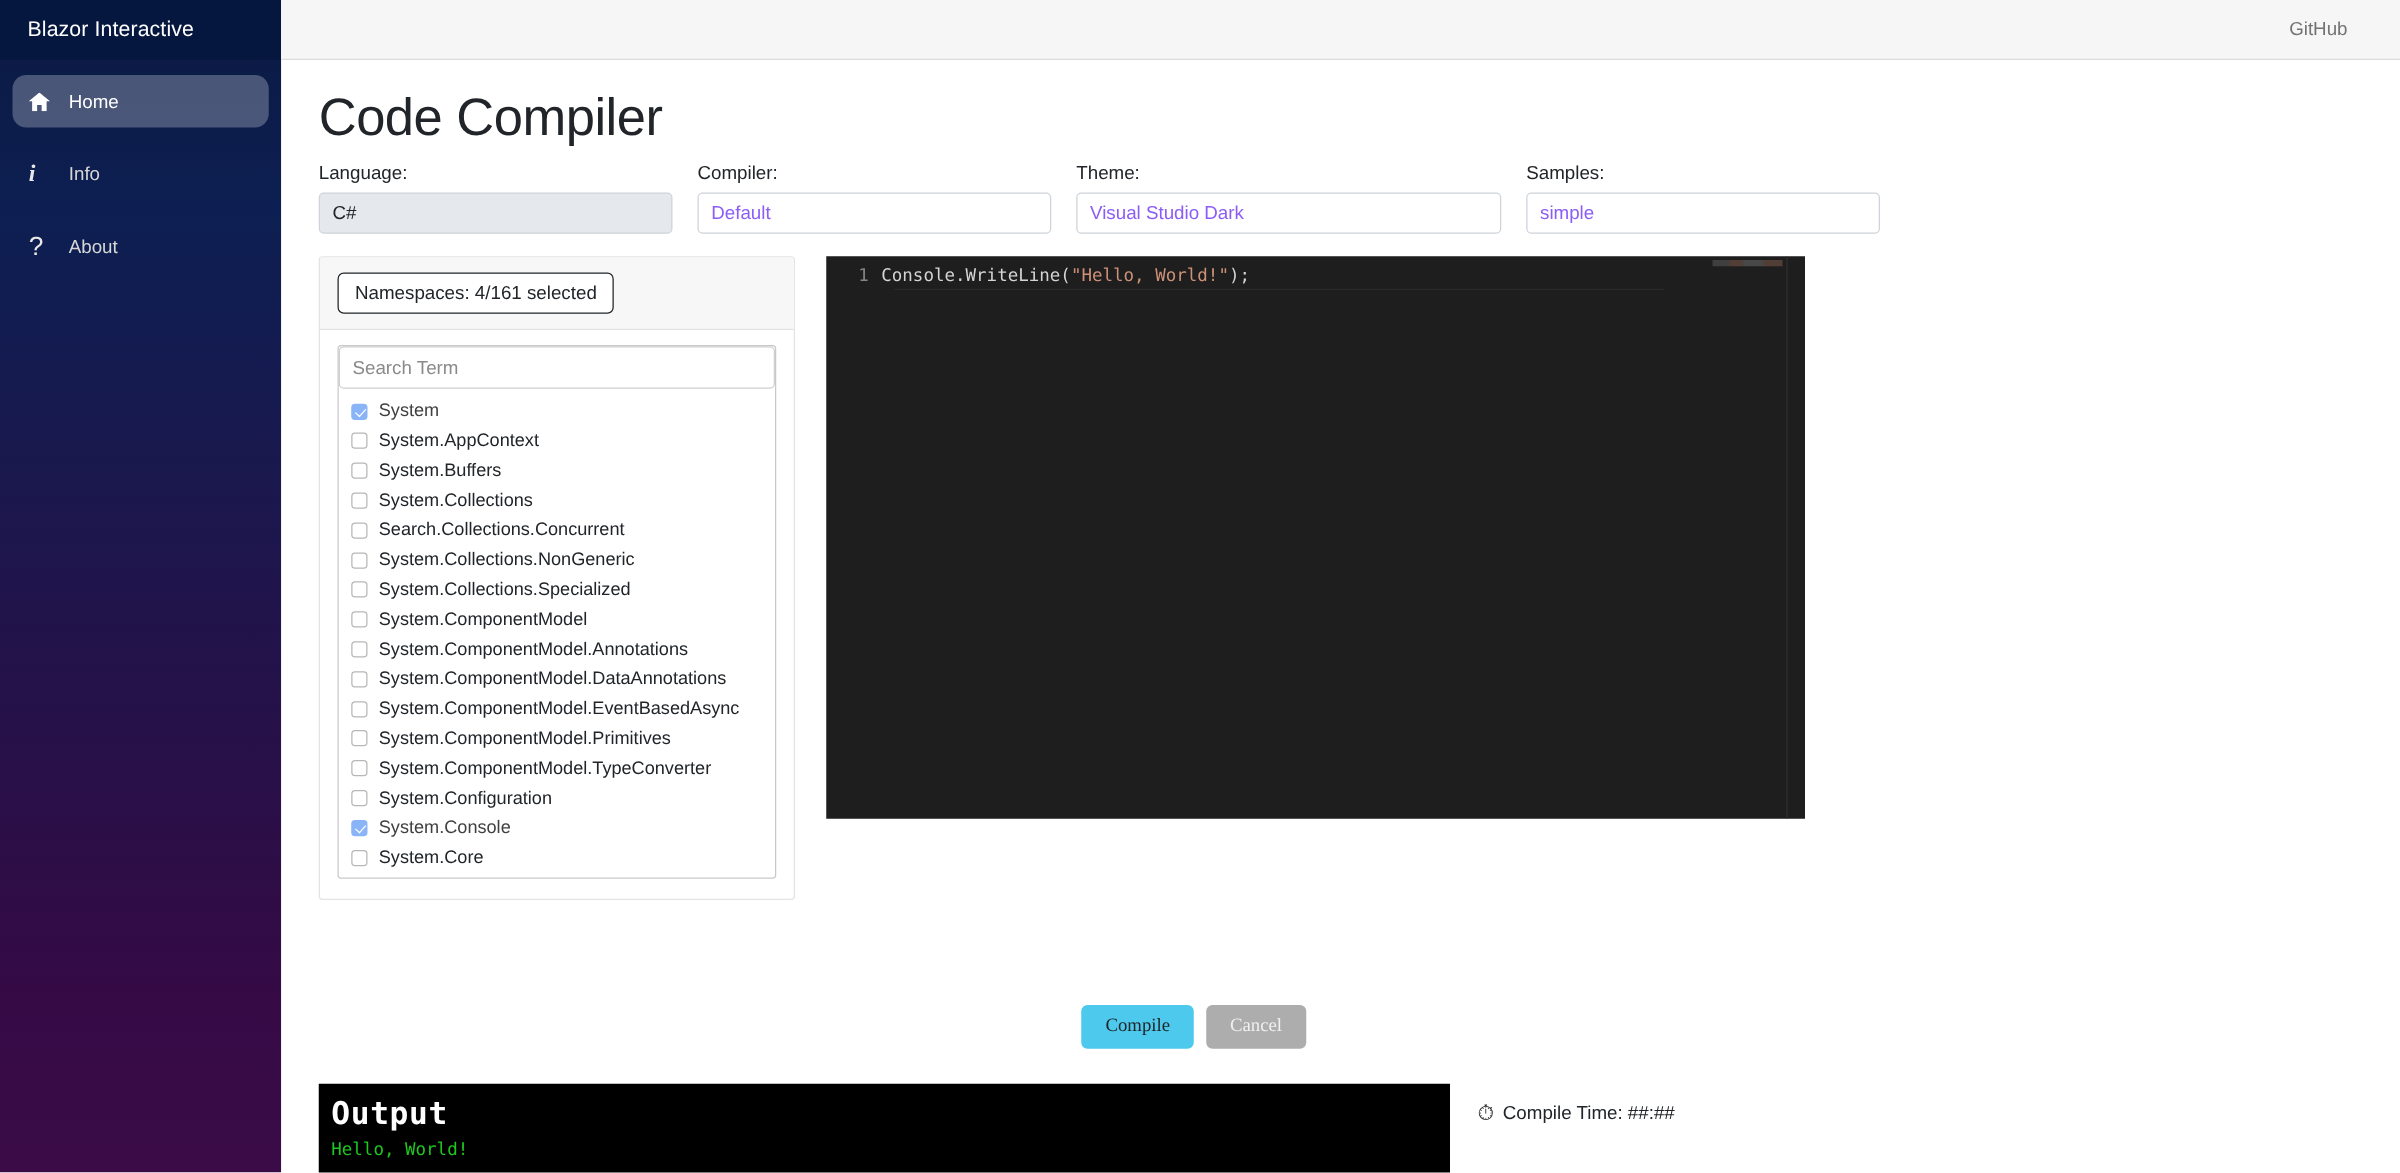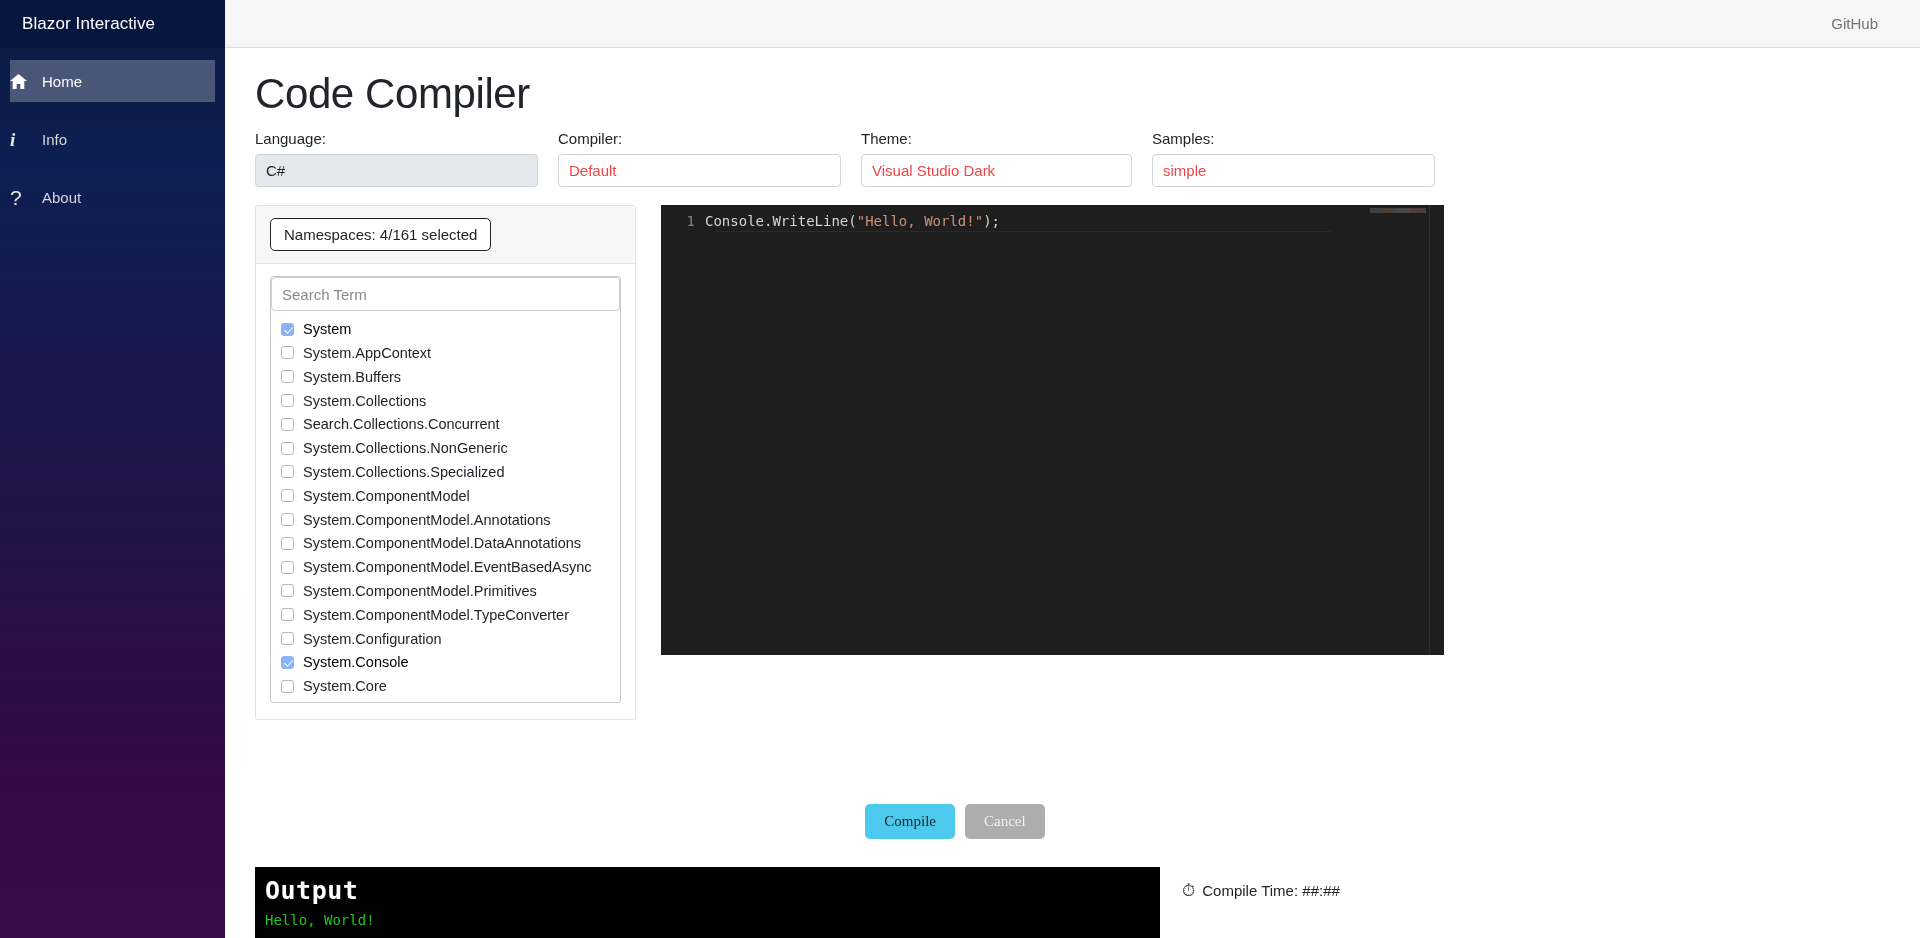--- a/index.html
+++ b/index.html
@@ -37,21 +37,22 @@
     font-size: 17px;
     font-weight: 400;
     letter-spacing: .1px;
     white-space: nowrap;
   }
   .nav-list { padding: 12px 10px 0 10px; }
   .nav-item {
     display: flex;
     align-items: center;
     height: 42px;
-    border-radius: 0;
+    border-radius: 11px;
+    padding-left: 13px;
     margin-bottom: 16px;
     color: #d7d7d7;
     font-size: 15px;
     cursor: pointer;
     user-select: none;
   }
   .nav-item.active {
     background: rgba(255,255,255,0.26);
     color: #ffffff;
   }
@@ -134,35 +135,35 @@
     color: #212529;
     display: block;
     margin-bottom: 7px;
   }
   .field-select {
     height: 33px;
     border: 1px solid #ced4da;
     border-radius: 4px;
     background: #ffffff;
     font-size: 15px;
-    color: #ef4444;
+    color: #8b5cf6;
     padding: 0 10px;
     display: flex;
     align-items: center;
     cursor: pointer;
     font-family: "Liberation Sans", sans-serif;
   }
   .field-select.disabled {
     background: #e5e9ed;
     color: #212529;
     cursor: default;
   }
   .w-lang  { width: 283px; }
   .w-comp  { width: 283px; }
-  .w-theme { width: 271px; }
+  .w-theme { width: 340px; }
   .w-samp  { width: 283px; }
 
   
   .mid-row {
     display: flex;
     align-items: flex-start;
     margin-top: 18px;
   }
   .ns-panel {
     width: 381px;
@@ -215,21 +216,21 @@
   .ns-item {
     display: flex;
     align-items: center;
     height: 23.8px;
     padding-left: 10px;
     font-size: 14.5px;
     color: #212529;
     cursor: pointer;
     user-select: none;
   }
-  .ns-item.locked { color: #000000; cursor: default; }
+  .ns-item.locked { color: #404040; cursor: default; }
   .ns-cb {
     width: 13px; height: 13px;
     flex: 0 0 13px;
     border: 1px solid #b7b7b7;
     border-radius: 3px;
     background: #ffffff;
     margin-right: 9px;
     position: relative;
   }
   .ns-cb.checked {

